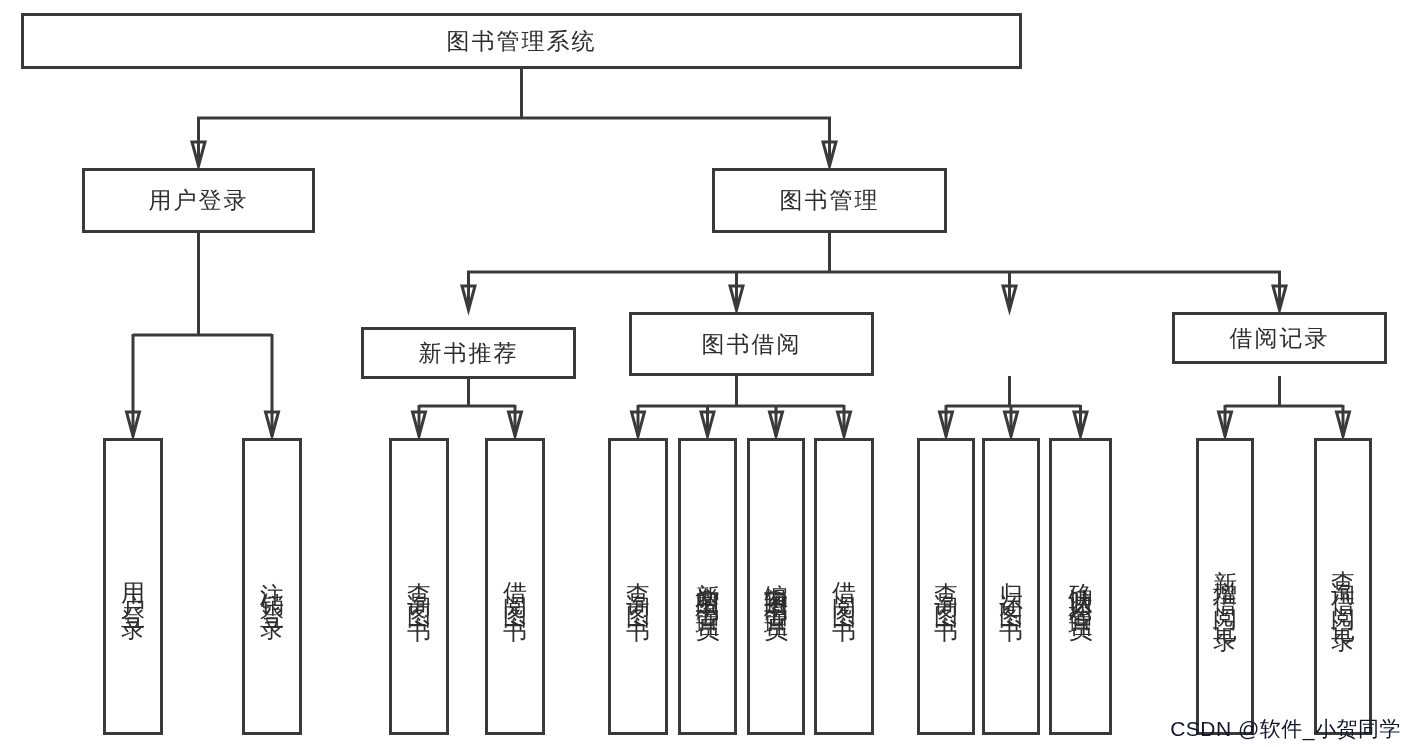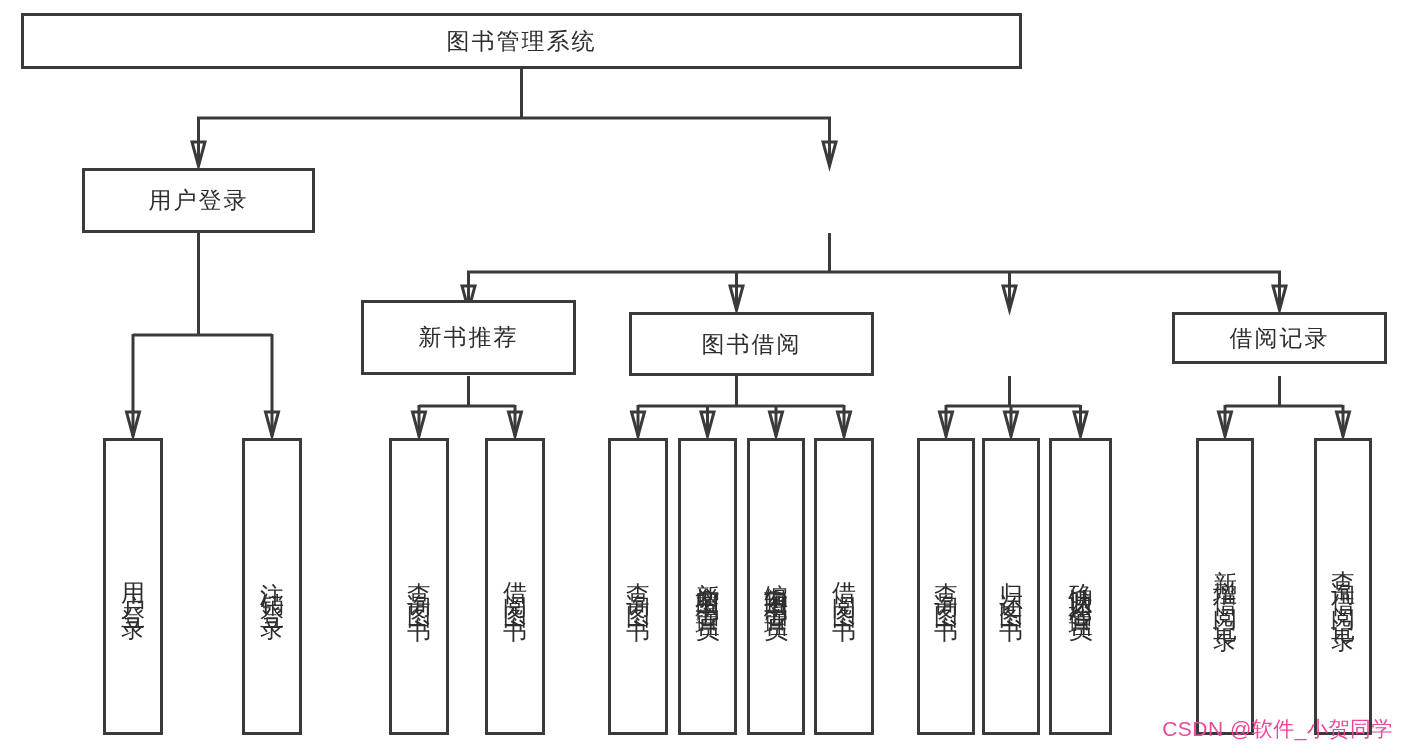--- a/index.html
+++ b/index.html
@@ -38,25 +38,25 @@
   .node.leaf span {
     writing-mode: vertical-rl;
     text-orientation: mixed;
     font-size: 24px;
     line-height: 1;
     letter-spacing: 12px;
   }
   .node.leaf.tight span { letter-spacing: 5px; }
   .watermark {
     position: absolute;
-    right: 12px;
+    right: 4px;
     bottom: 4px;
     font-size: 21px;
     letter-spacing: 0.5px;
-    color: #ec4899;
+    color: #0f172a;
     z-index: 3;
     white-space: nowrap;
   }
 </style>
 </head>
 <body>
 
 <div class="canvas">
 
   <svg class="lines" viewBox="0 0 1405 747" xmlns="http://www.w3.org/2000/svg">
@@ -107,22 +107,25 @@
     <path d="M1343,405 V436" marker-end="url(#arrow)"></path>
   </svg>
 
   <div class="node hlabel" style="left:21px; top:13px; width:1001px; height:56px;">
     <span>图书管理系统</span>
   </div>
 
   <div class="node hlabel" style="left:82px; top:168px; width:233px; height:65px;">
     <span>用户登录</span>
   </div>
+  <div class="node hlabel" style="left:712px; top:168px; width:235px; height:65px;">
+    <span>图书管理</span>
+  </div>
 
-  <div class="node hlabel" style="left:361px; top:300px; width:215px; height:75px;">
+  <div class="node hlabel" style="left:361px; top:327px; width:215px; height:52px;">
     <span>新书推荐</span>
   </div>
   <div class="node hlabel" style="left:629px; top:312px; width:245px; height:64px;">
     <span>图书借阅</span>
   </div>
   <div class="node hlabel" style="left:1172px; top:312px; width:215px; height:52px;">
     <span>借阅记录</span>
   </div>
 
   <div class="node leaf" style="left:103px; width:60px;">

